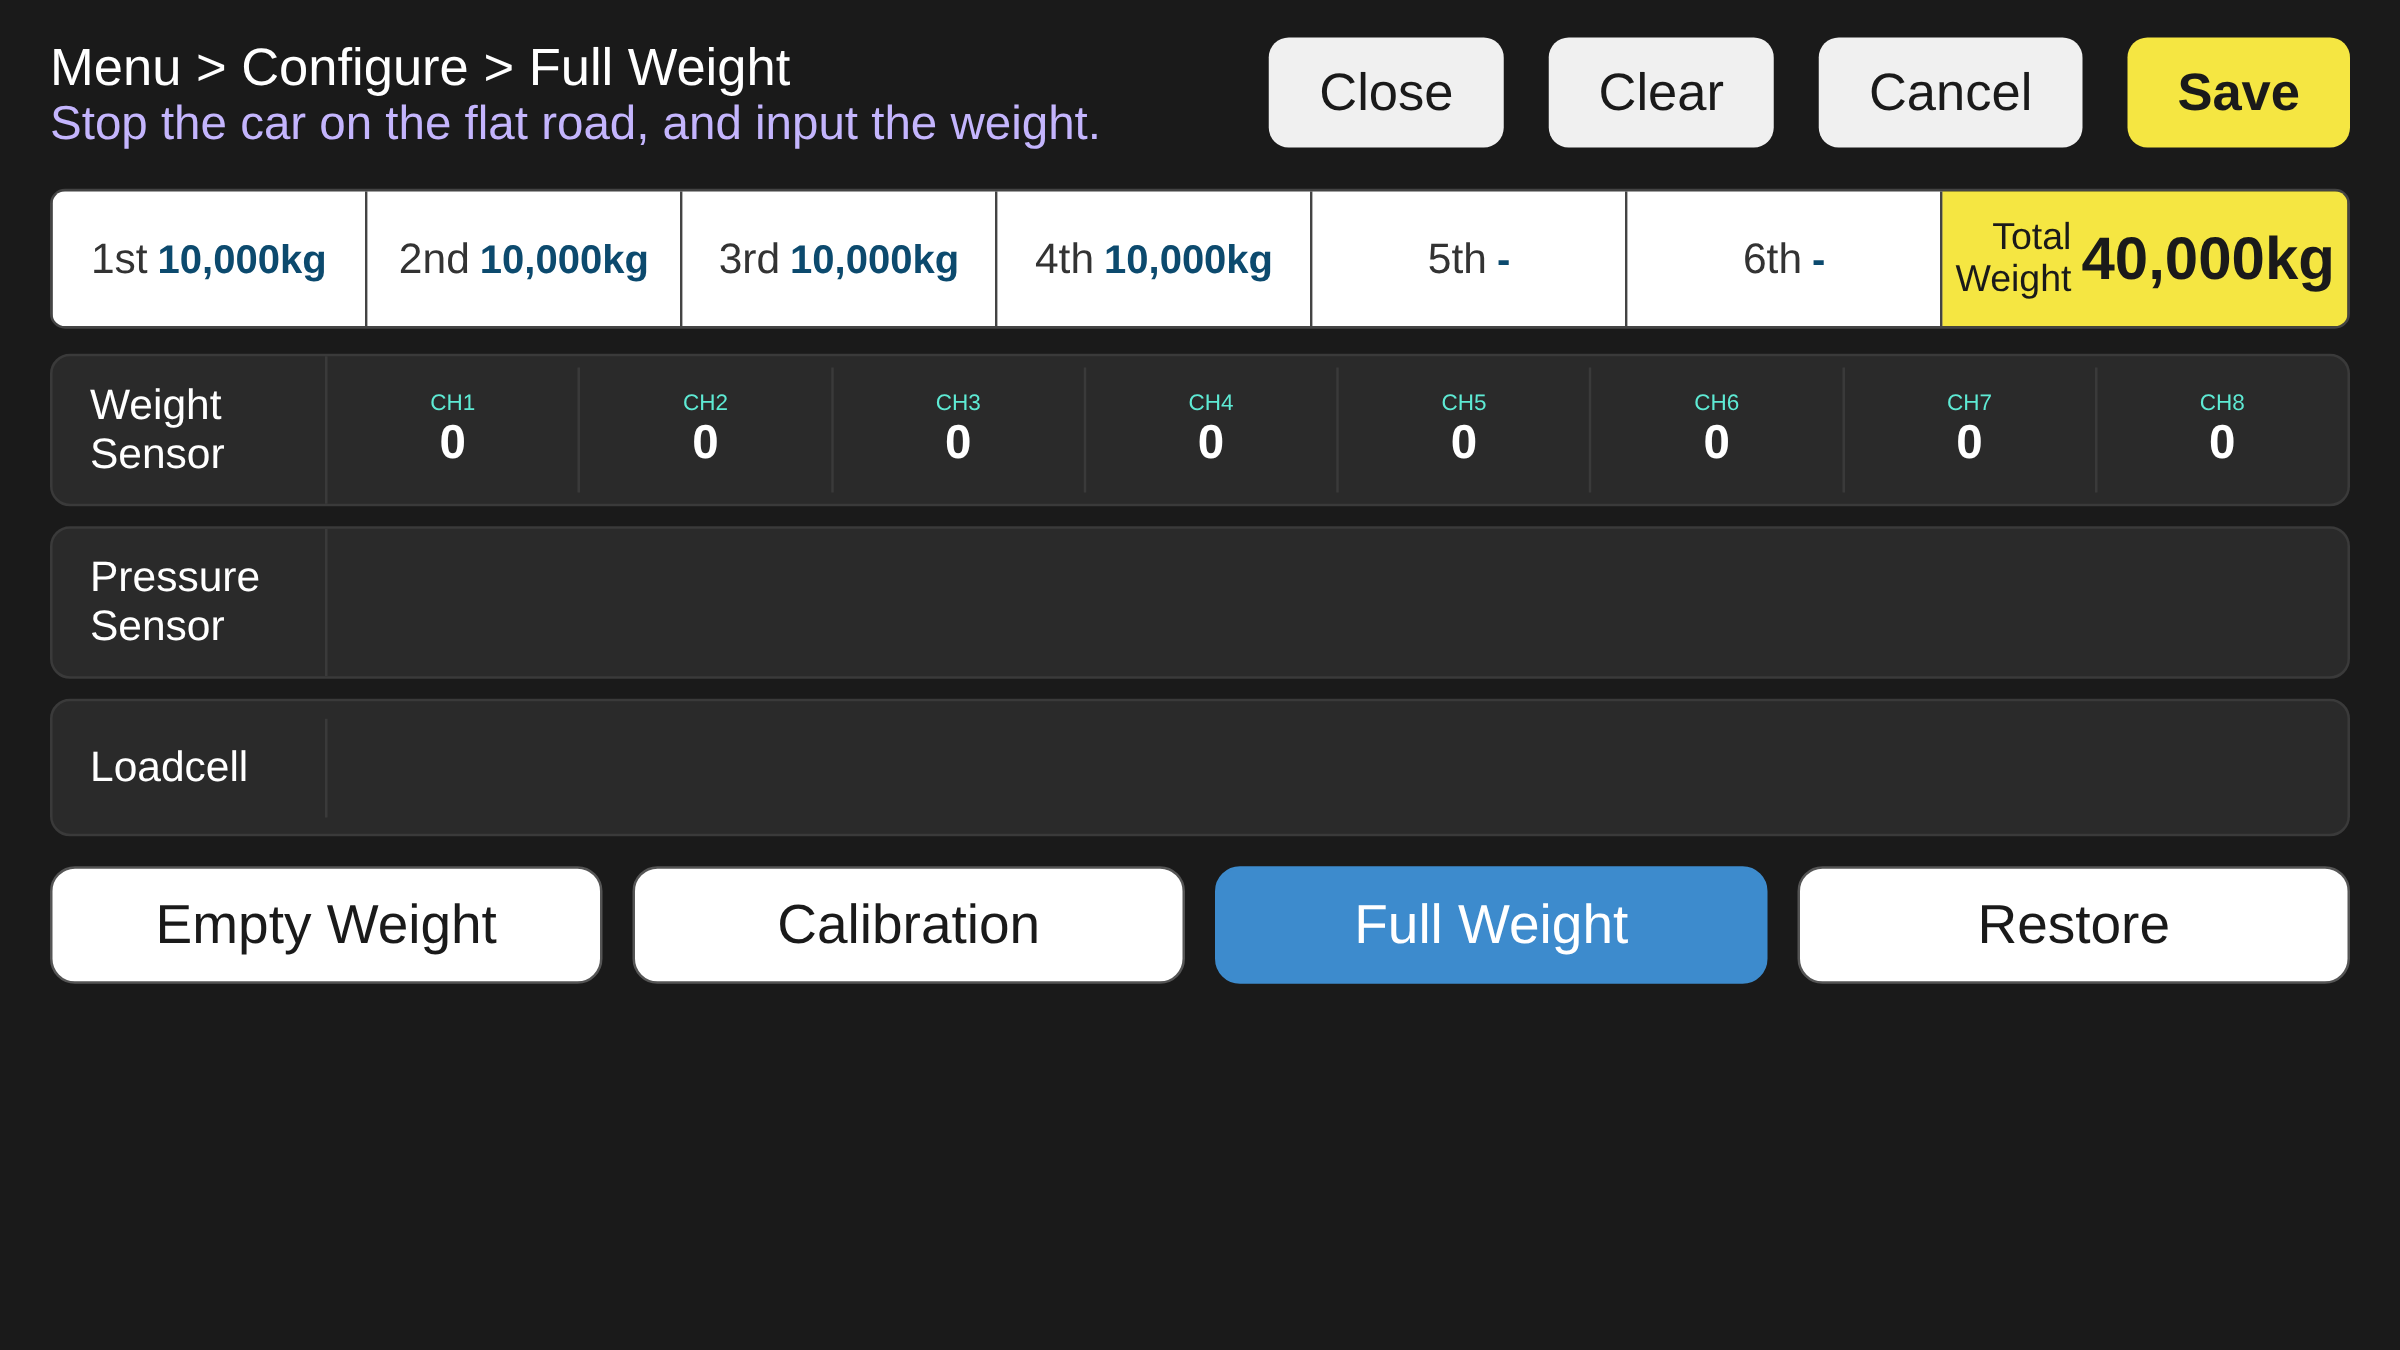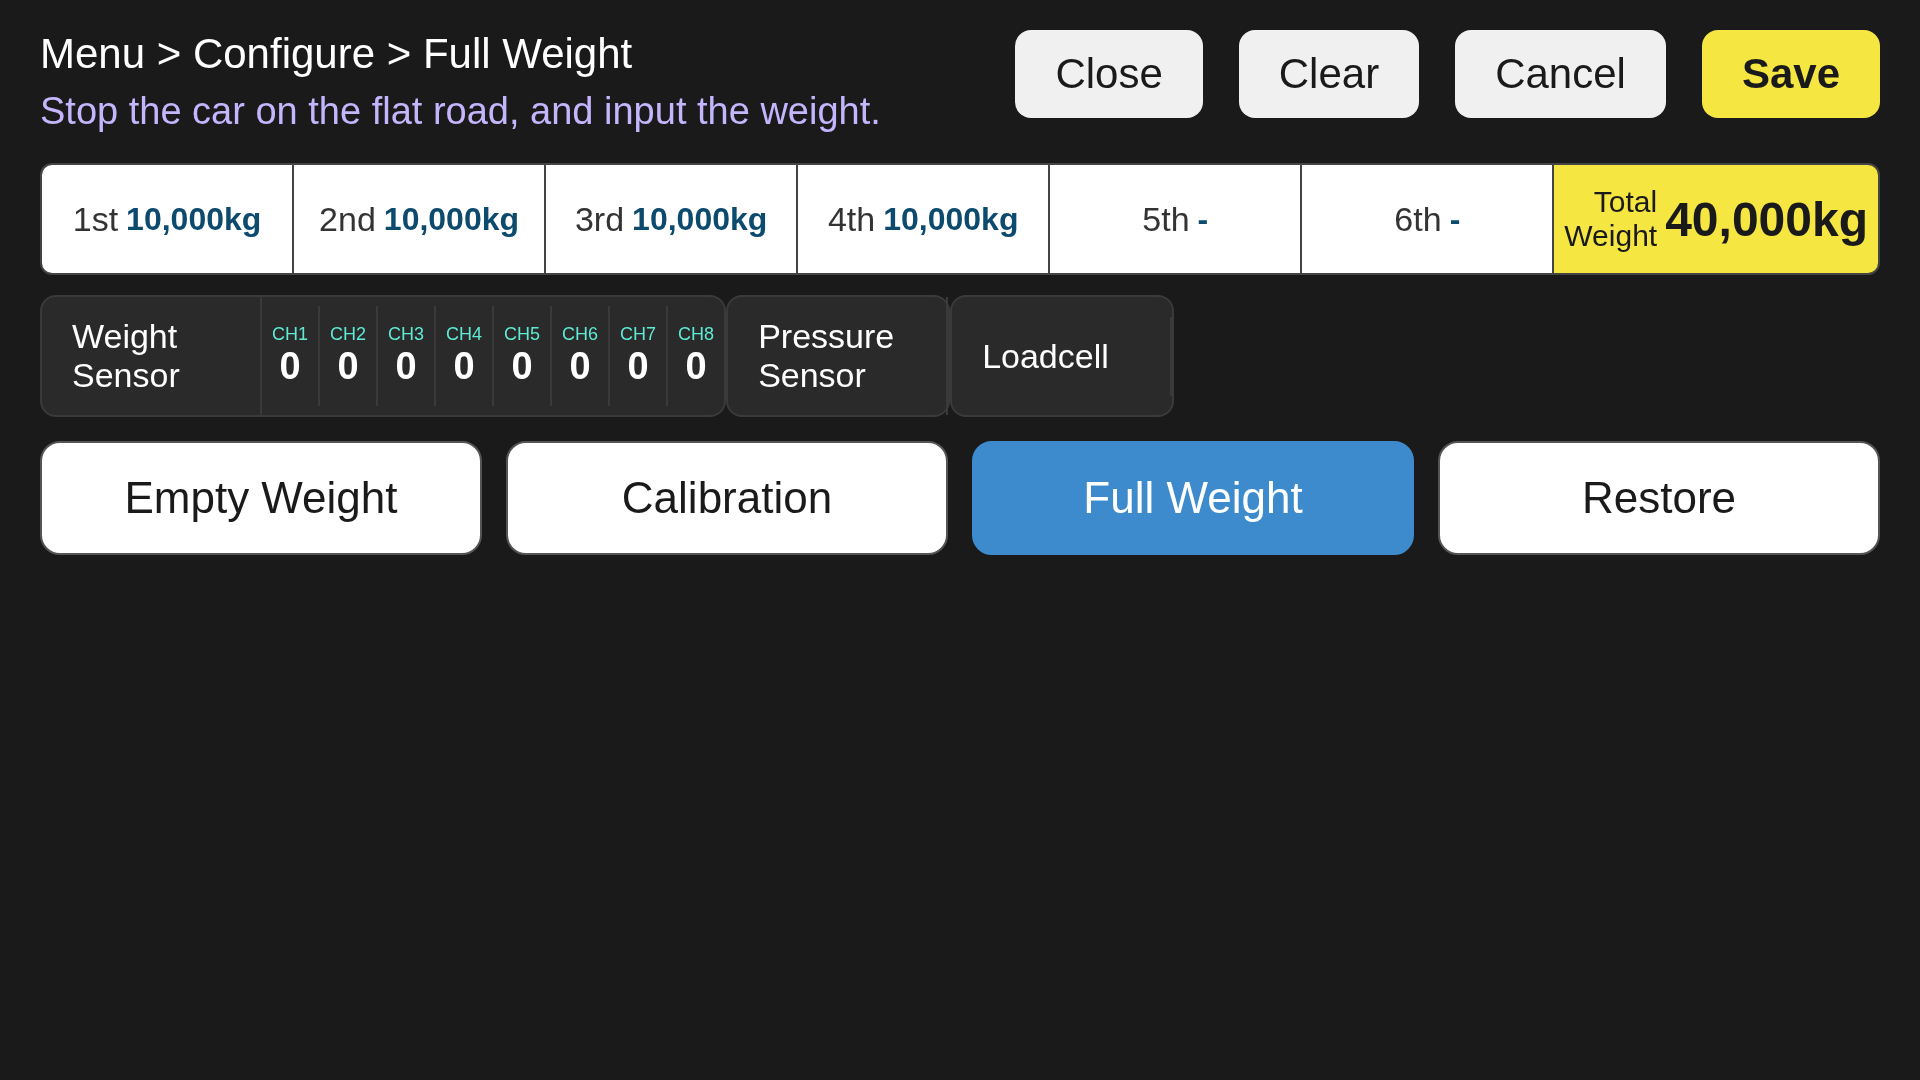--- a/index.html
+++ b/index.html
@@ -21,21 +21,20 @@
     .header {
       display: flex;
       align-items: flex-start;
       justify-content: space-between;
       padding: 30px 40px 20px 40px;
     }
 
     .header-left {
       display: flex;
       flex-direction: column;
-      gap: 12px;
     }
 
     .breadcrumb {
       font-size: 42px;
       color: #ffffff;
       font-weight: normal;
     }
 
     .subtitle {
       font-size: 38px;
@@ -116,21 +115,22 @@
 
     .weight-cell:last-child .value {
       color: #1a1a1a;
       font-size: 48px;
       font-weight: bold;
     }
 
     .sensor-section {
       margin: 0 40px;
       display: flex;
-      flex-direction: row;
+      flex-direction: column;
+      gap: 16px;
     }
 
     .sensor-row {
       background-color: #2a2a2a;
       border-radius: 16px;
       display: flex;
       align-items: center;
       min-height: 110px;
       border: 2px solid #3a3a3a;
     }
@@ -179,21 +179,21 @@
     }
 
     .bottom-buttons {
       display: flex;
       gap: 24px;
       margin: 24px 40px 0 40px;
     }
 
     .btn-bottom {
       flex: 1;
-      padding: 30px 20px;
+      padding: 20px 20px;
       border-radius: 20px;
       font-size: 44px;
       font-weight: normal;
       cursor: pointer;
       border: 2px solid #f97316;
       text-align: center;
     }
 
     .btn-bottom-white {
       background-color: #ffffff;

